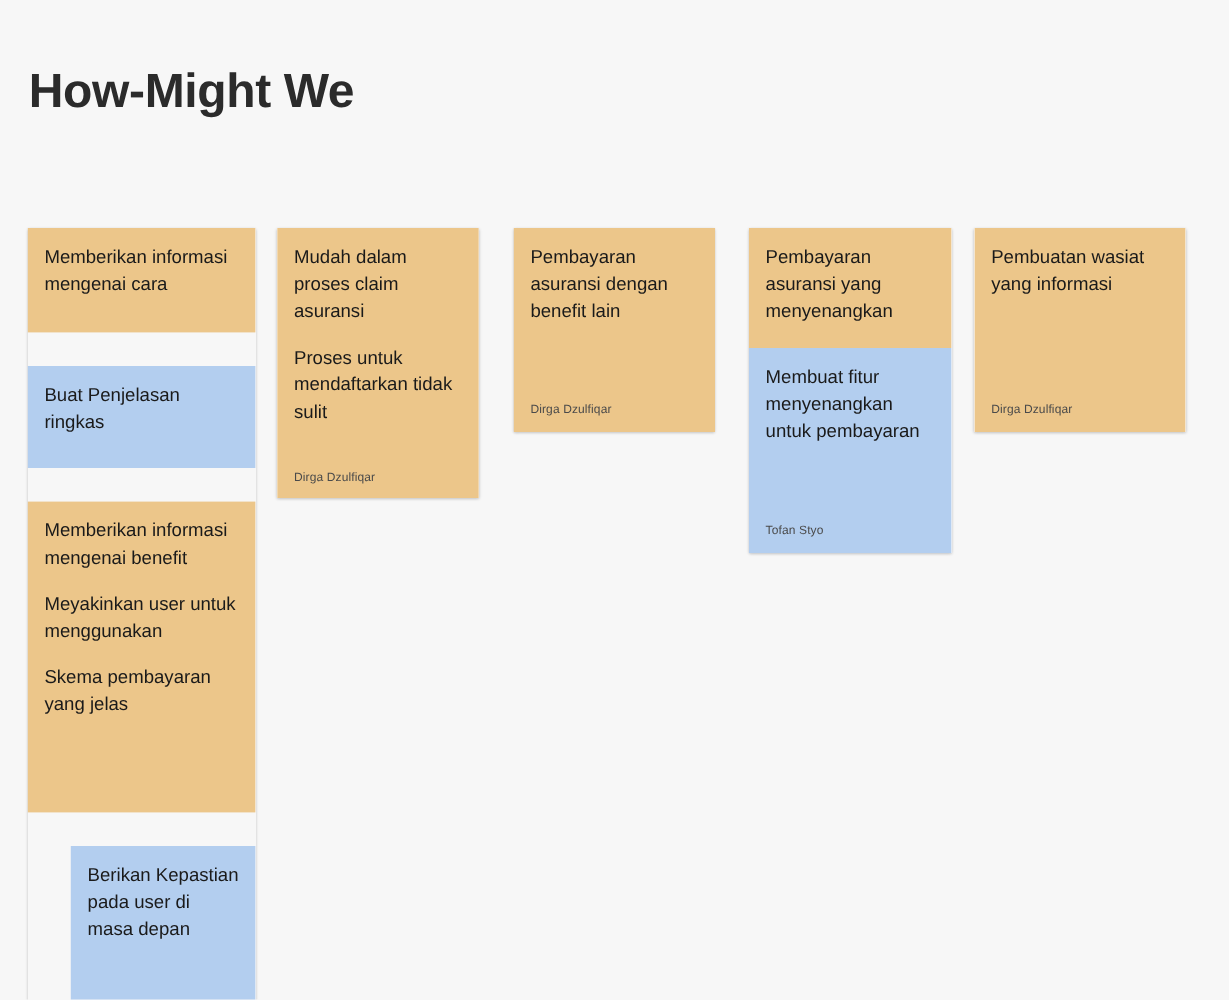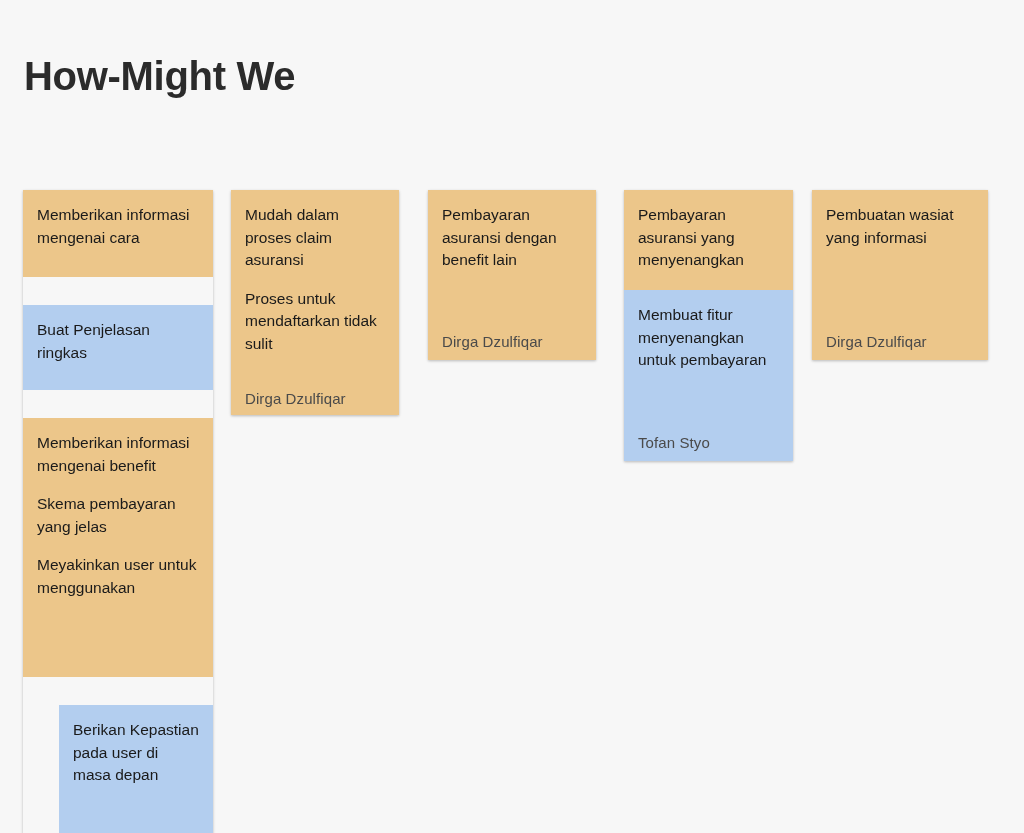--- a/index.html
+++ b/index.html
@@ -58,21 +58,21 @@
   .note-text {
     font-size: 15.5px;
     line-height: 22.5px;
     color: #1a1a1a;
     margin: 0 0 16px 0;
     word-wrap: break-word;
   }
   .note-text:last-child { margin-bottom: 0; }
 
   .note-author {
-    font-size: 15px;
+    font-size: 10px;
     line-height: 12px;
     color: #4a4a4a;
     letter-spacing: 0.1px;
   }
 
   
   .c1-n1 { height: 87px;  padding-bottom: 0; }
   .c1-n2 { height: 85px;  padding-bottom: 0; }
   .c1-n3 { height: 259px; padding-bottom: 0; }
   .c1-n4 { height: 165px; padding-bottom: 10px; display:flex; flex-direction:column;margin-left:36px; }
@@ -104,22 +104,22 @@
 
   <div class="column col-1">
     <div class="note orange c1-n1">
       <p class="note-text">Memberikan informasi mengenai cara</p>
     </div>
     <div class="note blue c1-n2">
       <p class="note-text">Buat Penjelasan ringkas</p>
     </div>
     <div class="note orange c1-n3">
       <p class="note-text">Memberikan informasi mengenai benefit</p>
+      <p class="note-text">Meyakinkan user untuk menggunakan</p>
       <p class="note-text">Skema pembayaran yang jelas</p>
-      <p class="note-text">Meyakinkan user untuk menggunakan</p>
     </div>
     <div class="note blue c1-n4">
       <p class="note-text">Berikan Kepastian pada user di masa depan</p>
       <div class="spacer"></div>
       <div class="note-author">Tofan Styo</div>
     </div>
   </div>
 
   <div class="column col-2">
     <div class="note orange c2-n1">

